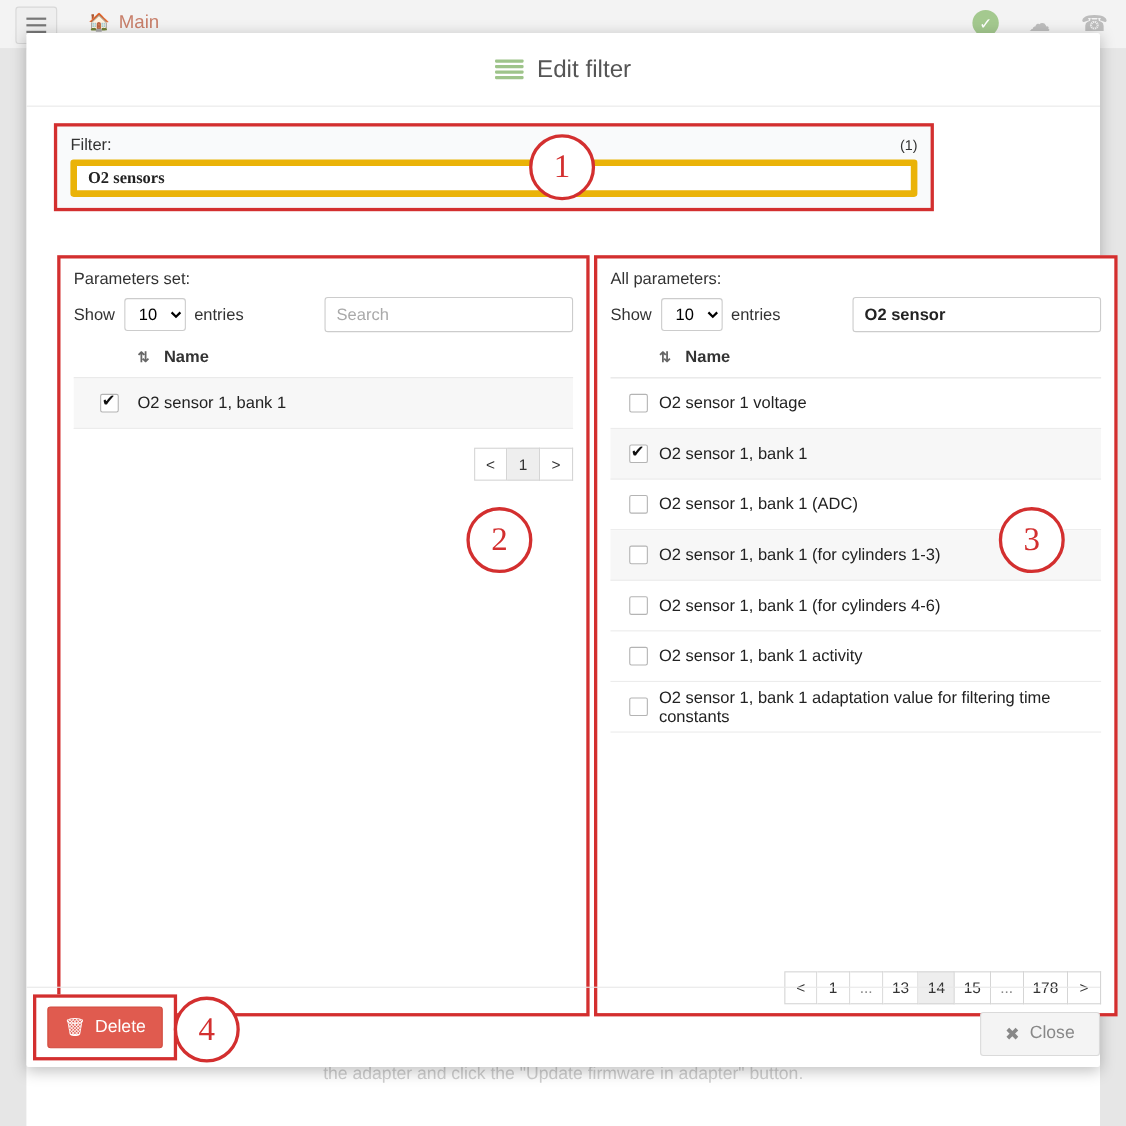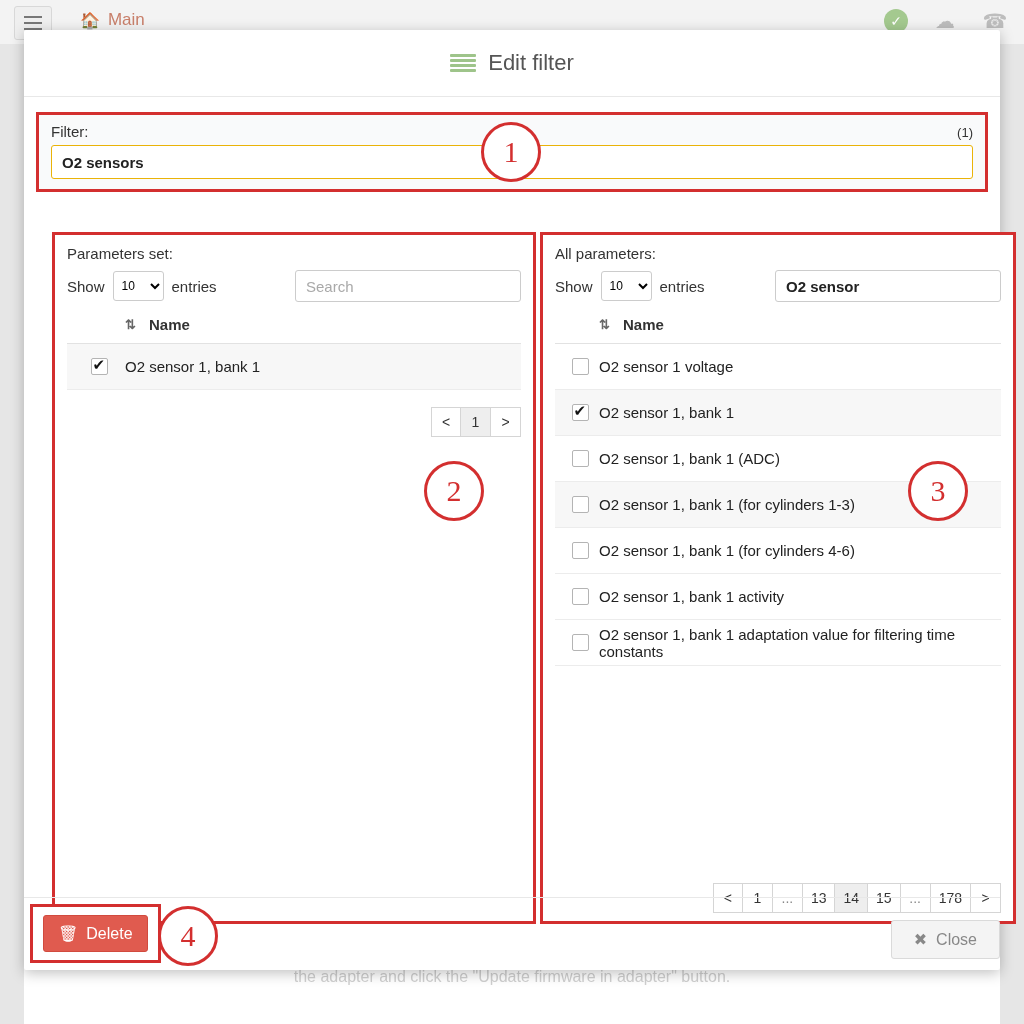--- a/index.html
+++ b/index.html
@@ -135,49 +135,49 @@
     border-radius: 1px;
   }
   .title-icon i:nth-child(1) { width: 26px; }
   .title-icon i:nth-child(2) { width: 26px; }
   .title-icon i:nth-child(3) { width: 26px; }
   .title-icon i:nth-child(4) { width: 26px; }
 
   
   .filter-section {
     position: absolute;
-    left: 12px; top: 82px;
-    width: 952px;
+    left: 25px; top: 82px;
+    width: 800px;
     height: 80px;
     background: #f9fafb;
     border: 3px solid #d32f2f;
     box-sizing: border-box;
     padding: 8px 12px;
   }
   .filter-label-row {
     display: flex;
     justify-content: space-between;
     align-items: baseline;
     font-size: 15px;
     color: #333;
   }
   .filter-count { font-size: 13px; color: #333; }
   .filter-input {
     margin-top: 5px;
     width: 100%;
     height: 34px;
     box-sizing: border-box;
-    border: 1px solid #eab308;
+    border: 6px solid #eab308;
     border-radius: 3px;
     background: #fff;
     padding: 0 10px;
     font-size: 15px;
     color: #222;
     font-weight: bold;
-    font-family: Liberation Sans, sans-serif;
+    font-family: Liberation Serif, serif;
   }
 
   
   .panel {
     position: absolute;
     box-sizing: border-box;
     border: 3px solid #d32f2f;
     background: #fff;
   }
   .panel-left {
@@ -203,26 +203,27 @@
   }
   .show-entries {
     display: flex;
     align-items: center;
     gap: 8px;
     font-size: 15px;
     color: #333;
   }
   select.entries-select {
     height: 30px;
-    font-size: 12px;
+    font-size: 15px;
     border: 1px solid #ccc;
     border-radius: 3px;
     background: #fff;
     padding: 2px 4px;
     font-family: "Liberation Sans", sans-serif;
+    text-align: center;
   }
   .search-input {
     width: 226px;
     height: 32px;
     box-sizing: border-box;
     border: 1px solid #ccc;
     border-radius: 3px;
     padding: 0 10px;
     font-size: 15px;
     color: #222;

